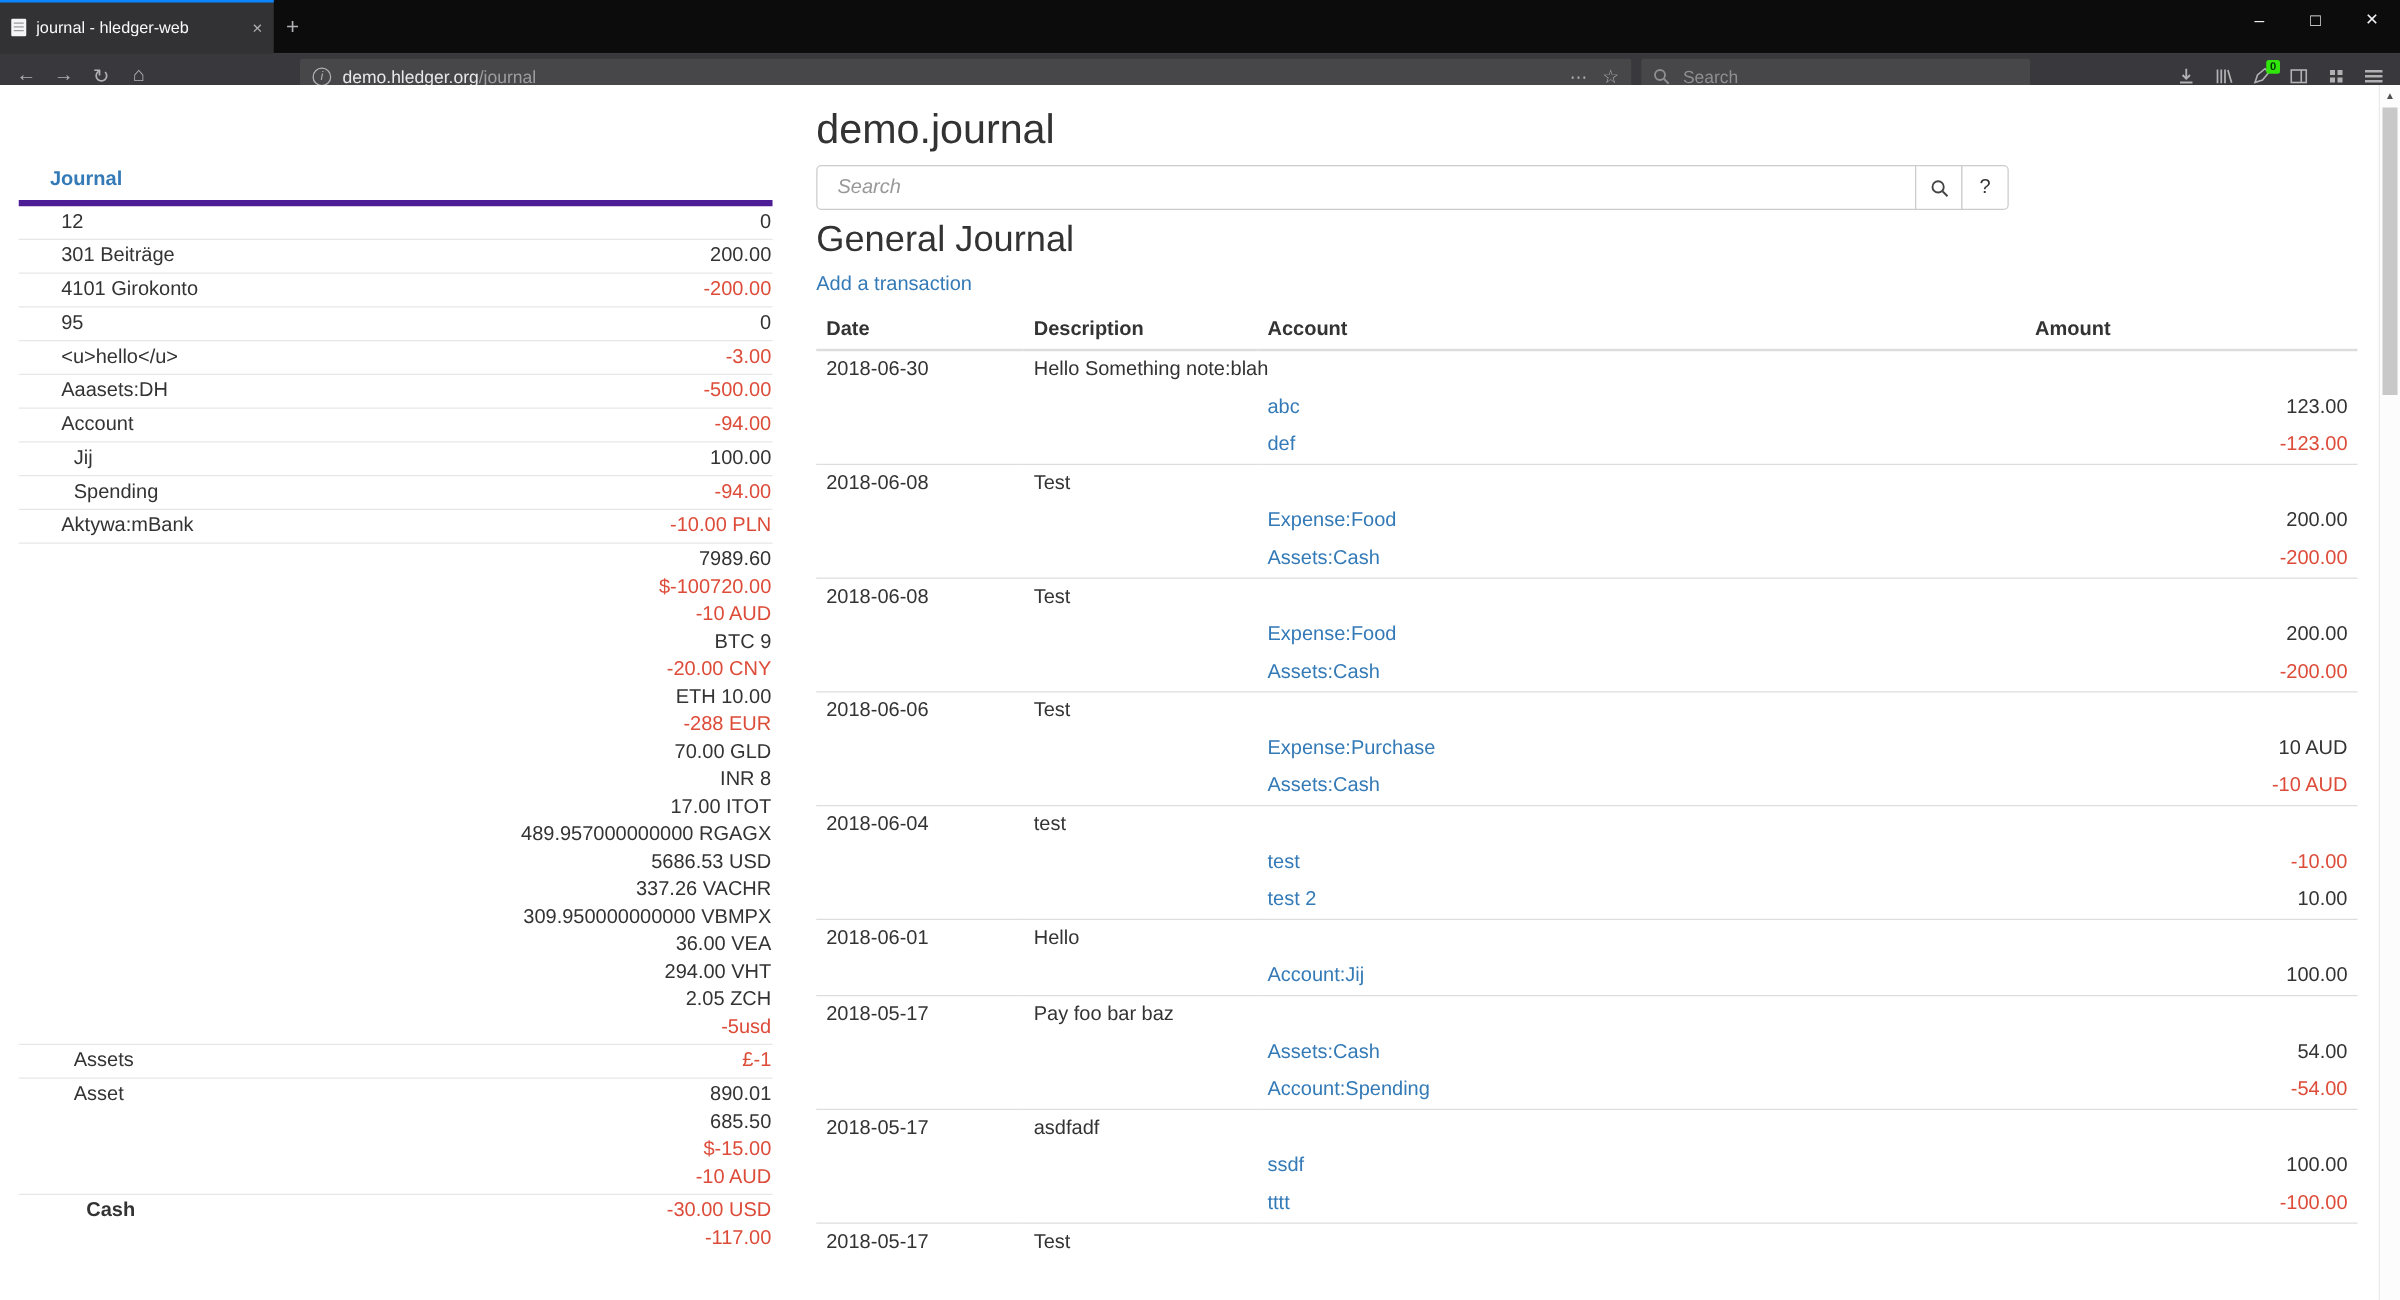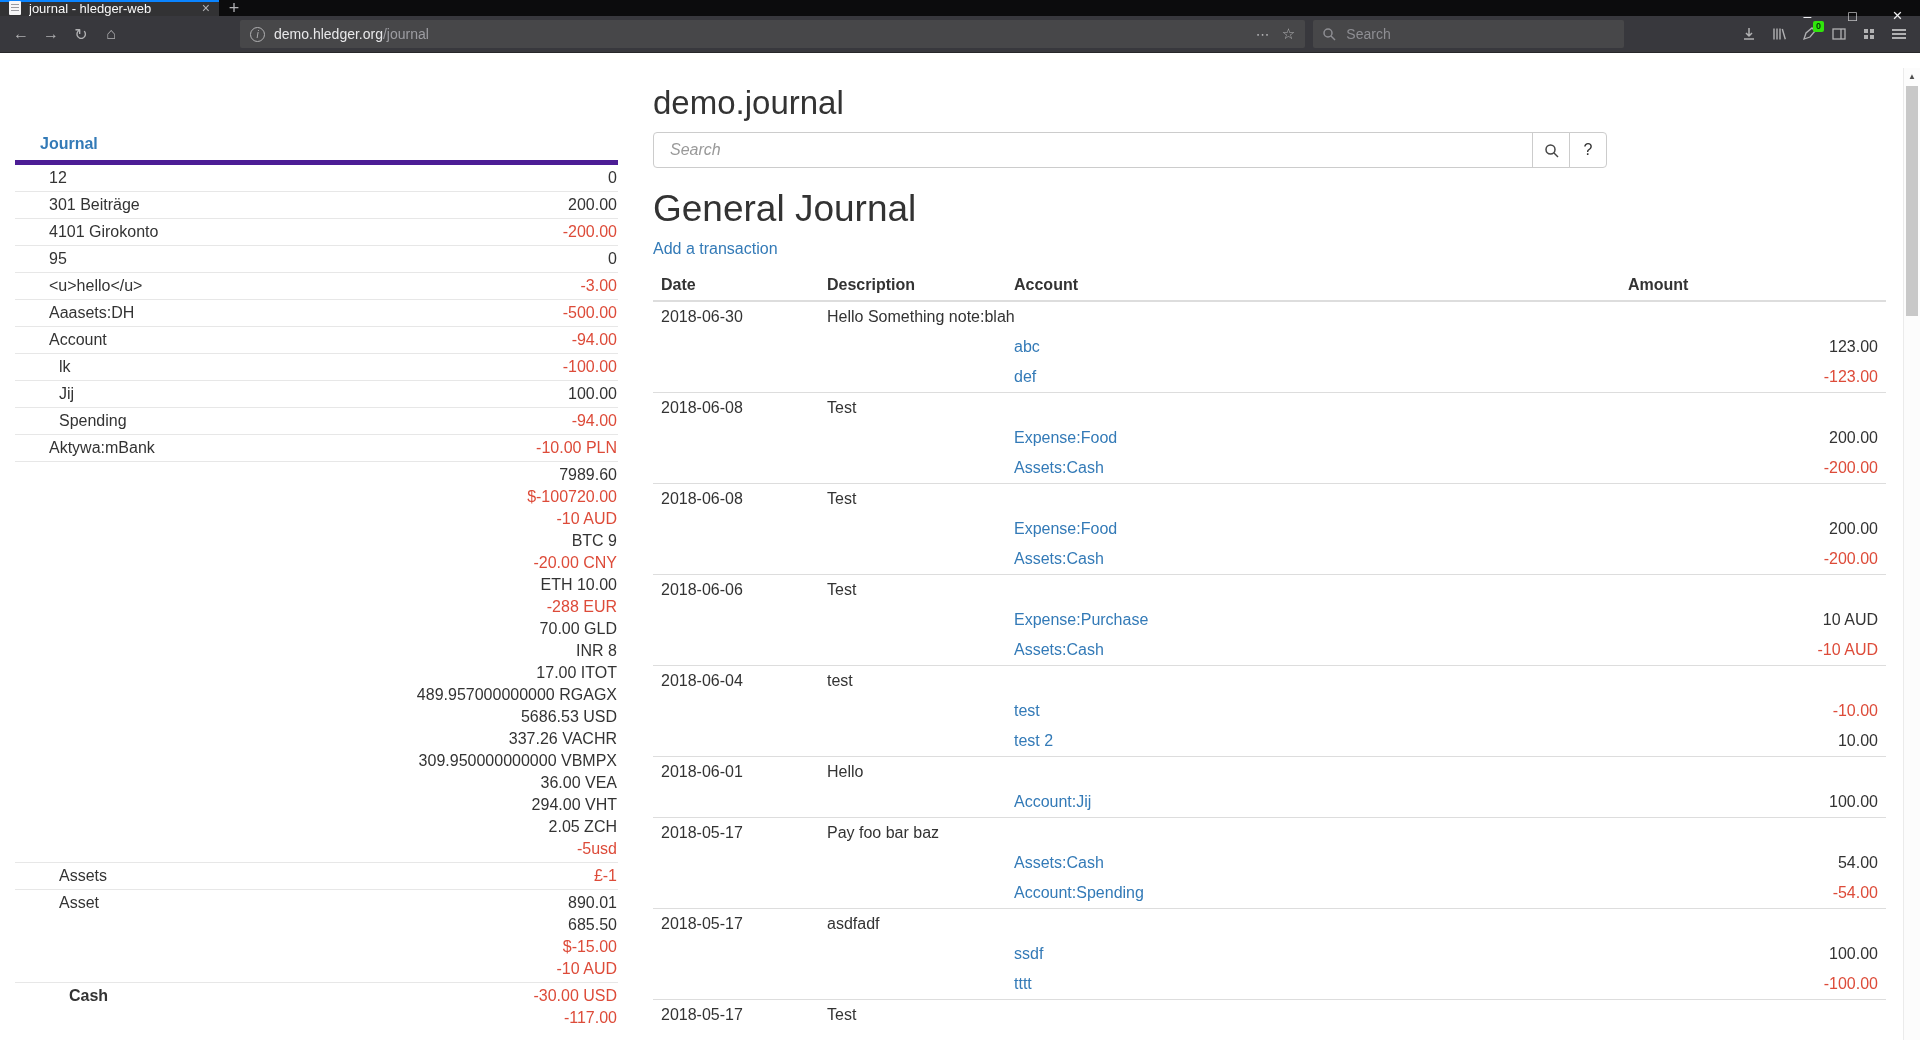--- a/index.html
+++ b/index.html
@@ -10,21 +10,21 @@
   }
   *{box-sizing:border-box;}
   html,body{margin:0;padding:0;overflow:hidden;}
   body{
     width:1920px;height:1040px;background:#fff;
     font-family:"Liberation Sans","DejaVu Sans",sans-serif;color:#333;
     position:relative;
   }
 
   
-  .tabbar{height:16px;background:#0c0c0d;display:flex;align-items:stretch;position:relative;}
+  .tabbar{height:43px;background:#0c0c0d;display:flex;align-items:stretch;position:relative;}
   .tab{width:219px;background:#323234;display:flex;align-items:center;padding:0 9px;position:relative;cursor:default;}
   .tab::before{content:"";position:absolute;top:0;left:0;right:0;height:2px;background:var(--accent);}
   .favicon{width:12px;height:14px;background:#f5f5f7;border-radius:1px;flex:none;position:relative;}
   .favicon::after{content:"";position:absolute;left:2px;right:2px;top:3px;height:1px;background:#9a9aa0;box-shadow:0 3px 0 #9a9aa0,0 6px 0 #9a9aa0;}
   .tab-title{color:#f9f9fa;font-size:13px;margin-left:8px;flex:1;white-space:nowrap;overflow:hidden;}
   .tab-close{color:#b1b1b3;font-size:14px;margin-left:6px;line-height:1;}
   .newtab-btn{width:30px;display:flex;align-items:center;justify-content:center;color:#b1b1b3;font-size:18px;}
   .win-controls{position:absolute;right:0;top:0;height:31px;display:flex;}
   .win-btn{width:45px;display:flex;align-items:center;justify-content:center;color:#f0f0f2;font-size:14px;line-height:1;}
   .win-btn.close{font-size:17px;}
@@ -68,21 +68,21 @@
   .neg{color:var(--neg);}
 
   
   .main{position:absolute;left:653px;top:0;width:1233px;}
   .main h1{margin:16px 0 10px;font-size:33px;font-weight:400;color:#333;}
   .search-form{display:flex;margin:0 0 8px 0;height:36px;}
   .search-input{width:880px;height:36px;border:1px solid #ccc;border-radius:4px 0 0 4px;padding:0 16px;font-size:16px;font-family:inherit;color:#333;outline:none;}
   .search-input::placeholder{color:#999;font-style:italic;}
   .sbtn{width:38px;height:36px;background:#fff;border:1px solid #ccc;margin-left:-1px;display:flex;align-items:center;justify-content:center;font-size:16px;color:#333;font-family:inherit;padding:0;cursor:pointer;}
   .sbtn.help{border-radius:0 4px 4px 0;}
-  .main h2{margin:20px 0 8px;font-size:37px;font-weight:400;color:#333;}
+  .main h2{margin:8px 0 8px;font-size:29px;font-weight:400;color:#333;}
   .add-link{display:inline-block;color:var(--link);font-size:16px;text-decoration:none;margin:2px 0 8px;cursor:pointer;}
   table.journal{width:100%;border-collapse:collapse;font-size:16px;margin-top:4px;}
   table.journal th{font-weight:bold;text-align:left;padding:6px 8px;border-bottom:2px solid #ddd;color:#333;}
   th.h-date,td.c-date{padding-left:16px;}
   th.h-desc,td.c-desc{padding-left:16px;}
   th.h-amount{text-align:right;}
   table.journal td{padding:5px 8px;line-height:20px;vertical-align:top;}
   tr.tx-head td{border-top:1px solid #ddd;}
   #tx-body tr:first-child td{border-top:none;}
   td.c-amt{text-align:right;color:#333;}
@@ -208,26 +208,20 @@
         <div class="acct-row">
           <span class="acct-name ind-0">Aaasets:DH</span>
           <span class="acct-amts">
             <div class="amt neg">-500.00</div>
           </span>
         </div>
         <div class="acct-row">
           <span class="acct-name ind-0">Account</span>
           <span class="acct-amts">
             <div class="amt neg">-94.00</div>
-          </span>
-        </div>
-        <div class="acct-row">
-          <span class="acct-name ind-1">lk</span>
-          <span class="acct-amts">
-            <div class="amt neg">-100.00</div>
           </span>
         </div>
         <div class="acct-row">
           <span class="acct-name ind-1">Jij</span>
           <span class="acct-amts">
             <div class="amt">100.00</div>
           </span>
         </div>
         <div class="acct-row">
           <span class="acct-name ind-1">Spending</span>

